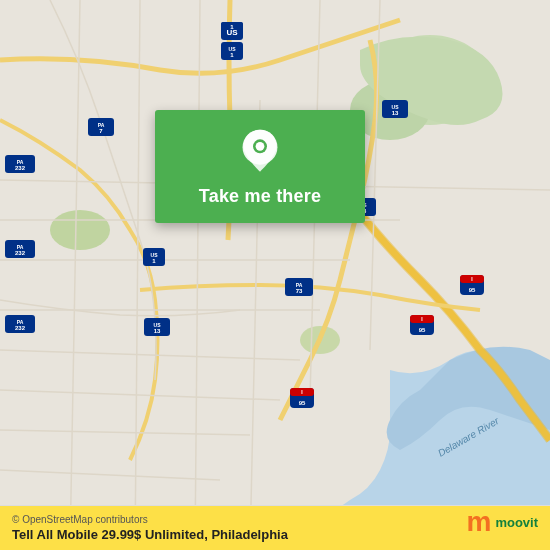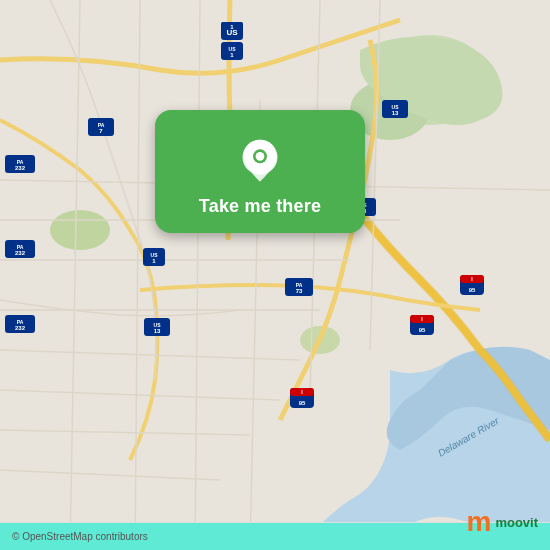--- a/index.html
+++ b/index.html
@@ -26,25 +26,25 @@
       width: 100%; height: 100%;
     }
 
     
     #action-card {
       position: absolute;
       top: 110px;
       left: 155px;
       width: 210px;
       background-color: #4caf50;
-      border-radius: 16px;
+      border-radius: 3px;
       display: flex;
       flex-direction: column;
       align-items: center;
-      padding: 28px 20px 16px;
+      padding: 18px 20px 16px;
       box-shadow: 0 4px 12px rgba(0,0,0,0.3);
     }
 
     #location-pin-icon {
       width: 48px;
       height: 48px;
       margin-bottom: 10px;
     }
 
     #take-me-there-btn {
@@ -56,21 +56,21 @@
       cursor: pointer;
       letter-spacing: 0.2px;
     }
 
     
     #bottom-bar {
       position: absolute;
       bottom: 0;
       left: 0;
       width: 100%;
-      background: #5eead4;
+      background: #fde047;
       padding: 8px 12px;
       border-top: 1px solid #ddd;
       display: flex;
       flex-direction: column;
       gap: 2px;
     }
 
     #osm-attribution {
       font-size: 10px;
       color: #555;
@@ -229,20 +229,21 @@
       <path d="M24 2 C13.5 2 5 10.5 5 21 C5 32.5 24 50 24 50 C24 50 43 32.5 43 21 C43 10.5 34.5 2 24 2 Z" fill="white" opacity="0.85"></path>
       <circle cx="24" cy="21" r="8" fill="#4caf50"></circle>
       <circle cx="24" cy="21" r="5" fill="white"></circle>
     </svg>
 
     <button id="take-me-there-btn">Take me there</button>
   </div>
 
   <div id="bottom-bar">
     <span id="osm-attribution">© OpenStreetMap contributors</span>
+    <span id="place-name">Tell All Mobile 29.99$ Unlimited, Philadelphia</span>
   </div>
 
   <div id="moovit-logo">
     <span id="moovit-m">m</span>
     <span id="moovit-text">moovit</span>
   </div>
 
 </div>
 
 </body></html>

